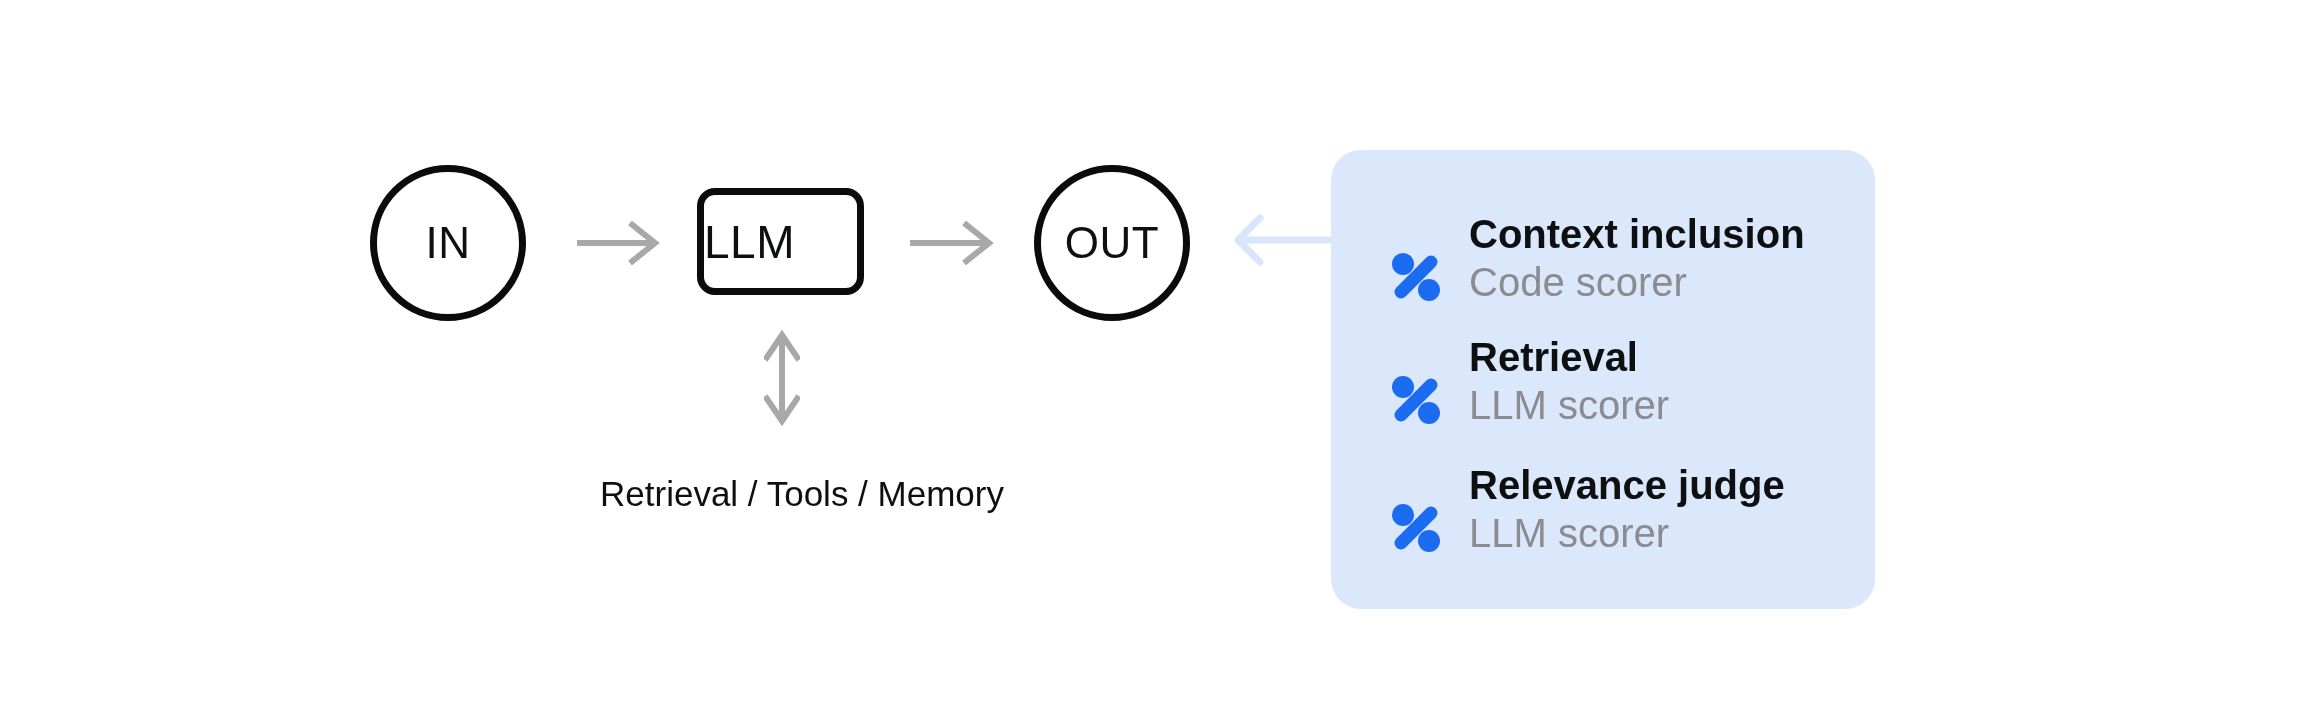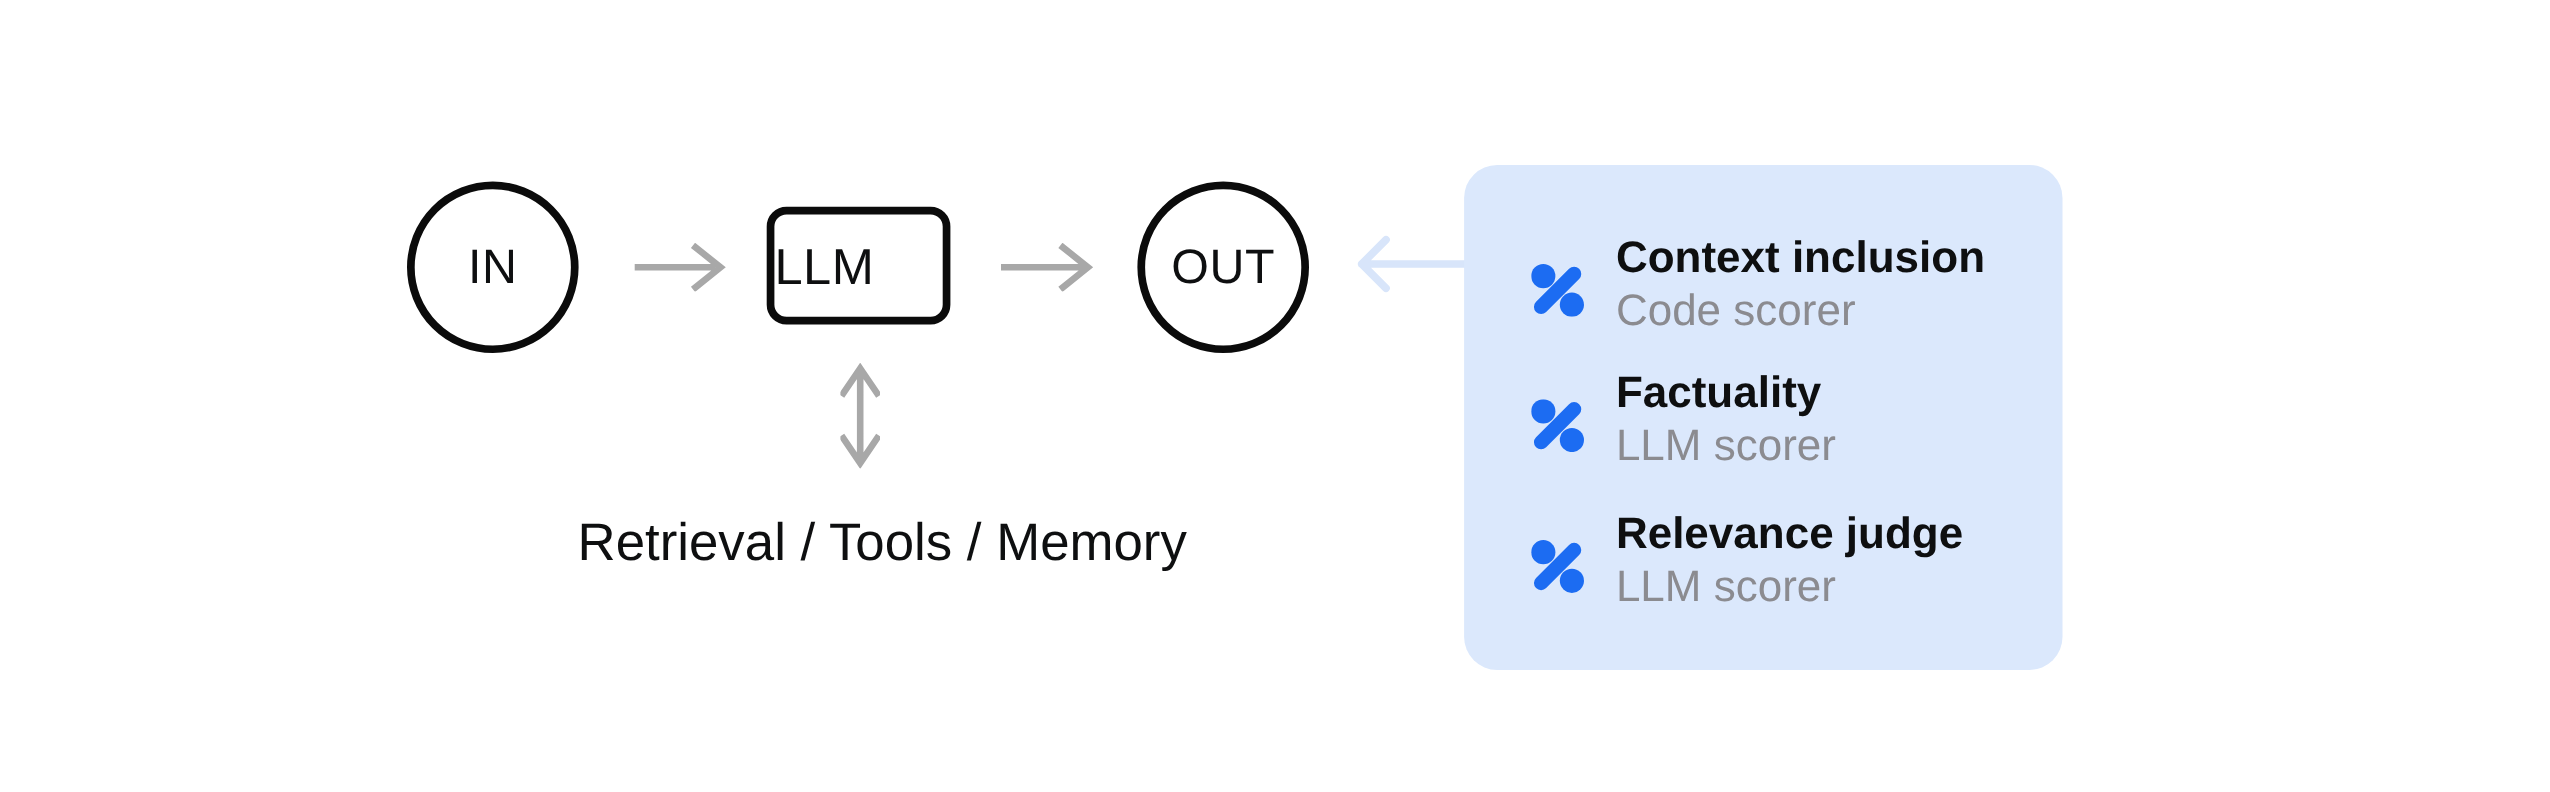--- a/index.html
+++ b/index.html
@@ -37,38 +37,38 @@
     letter-spacing:0.5px;
     line-height:1;
   }
   .node-rect .node-label{font-size:46px;}
 
   
   .bottom-label{
     left:452px;top:468px;width:676px;
     text-align:center;
     color:var(--text-black,#111111);
-    font-size:48px;
+    font-size:35px;
     font-weight:500;
     line-height:52px;
     white-space:nowrap;
   }
 
   
   .panel{
     left:1319px;top:150px;
     width:544px;height:459px;
     background:var(--panel-bg,#dbe8fc);
     border-radius:30px;
   }
   .panel-item{
     position:absolute;
     left:61px;
     display:flex;
-    align-items:center;
+    align-items:flex-end;
     gap:29px;
   }
   .panel-item .scorer-icon{
     width:48px;height:48px;
     margin-top:18px;
     flex:0 0 auto;
   }
   .scorer-title{
     color:var(--text-black,#0c0d0e);
     font-size:40px;
@@ -138,21 +138,21 @@
       </div>
     </div>
 
     <div class="panel-item" style="top:182px;">
       <svg class="scorer-icon" viewBox="0 0 48 48">
         <circle cx="11" cy="11" r="11" fill="var(--accent-blue,#1c6cf2)"></circle>
         <circle cx="37" cy="37" r="11" fill="var(--accent-blue,#1c6cf2)"></circle>
         <line x1="9" y1="39" x2="39" y2="9" stroke="var(--accent-blue,#1c6cf2)" stroke-width="13" stroke-linecap="round"></line>
       </svg>
       <div>
-        <div class="scorer-title">Factuality</div>
+        <div class="scorer-title">Retrieval</div>
         <div class="scorer-subtitle">LLM scorer</div>
       </div>
     </div>
 
     <div class="panel-item" style="top:310px;">
       <svg class="scorer-icon" viewBox="0 0 48 48">
         <circle cx="11" cy="11" r="11" fill="var(--accent-blue,#1c6cf2)"></circle>
         <circle cx="37" cy="37" r="11" fill="var(--accent-blue,#1c6cf2)"></circle>
         <line x1="9" y1="39" x2="39" y2="9" stroke="var(--accent-blue,#1c6cf2)" stroke-width="13" stroke-linecap="round"></line>
       </svg>

